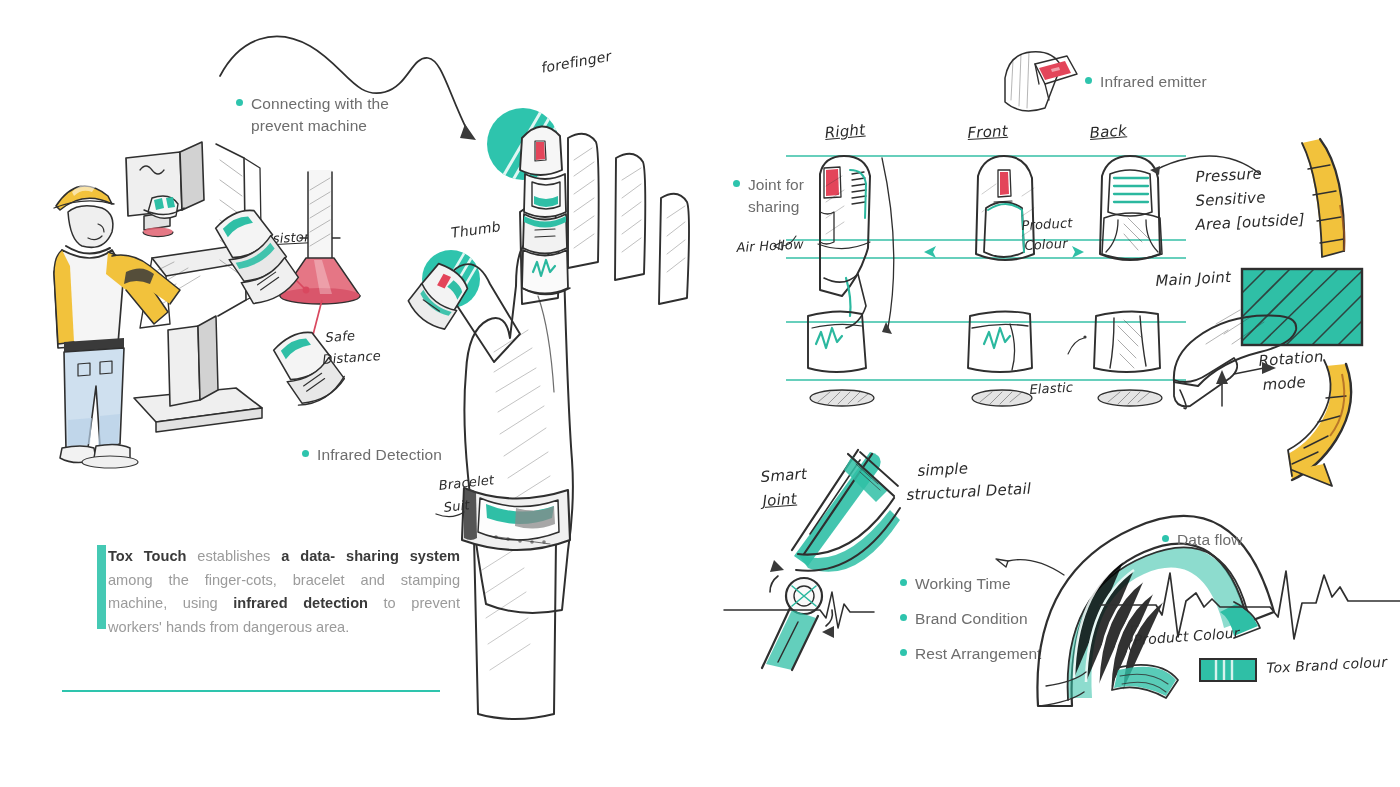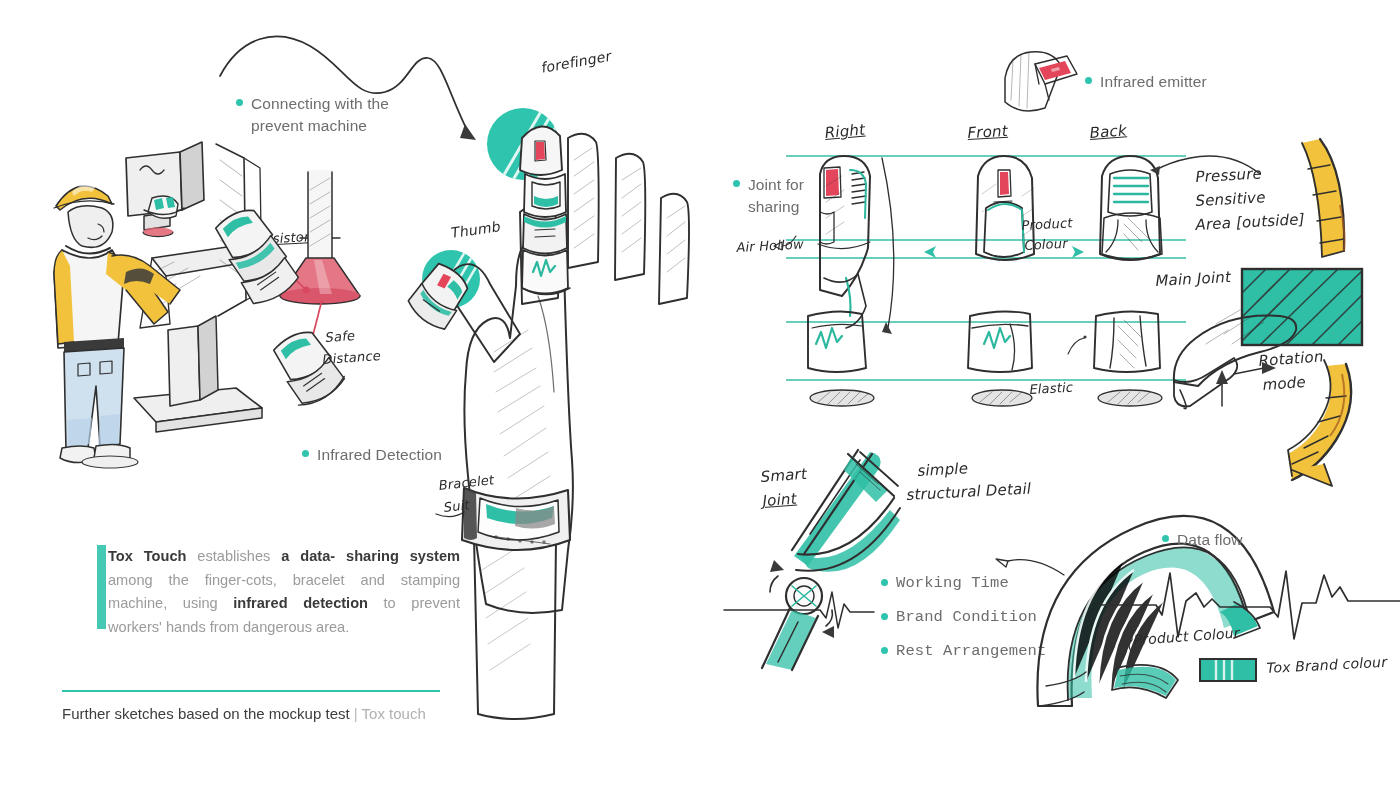--- a/index.html
+++ b/index.html
@@ -218,23 +218,20 @@
   </div>
 
   <div class="abs" style="left:62px;top:545px;display:flex;gap:2px;margin-left:35px;">
     <div class="descbar"></div>
     <div class="desc">
       <b>Tox Touch</b><span> establishes </span><b>a data- sharing system</b><span> among the finger-cots, bracelet and stamping machine, using </span><b>infrared detection</b><span> to prevent workers' hands from dangerous area.</span>
     </div>
   </div>
 
   <div class="abs caprule" style="left:62px;top:690px;"></div>
-  <div class="abs caption" style="left:62px;top:705px;">
-    <span>Further sketches based on the mockup test</span><span class="sep">|</span><span class="sub">Tox touch</span>
-  </div>
 
   <div class="abs tealdisc" style="left:487px;top:108px;width:72px;height:72px;"></div>
   <div class="abs tealdisc" style="left:422px;top:250px;width:58px;height:58px;"></div>
   <div class="abs" style="left:487px;top:108px;">
     <svg width="72" height="72" viewBox="0 0 72 72">
       <defs>
           <clipPath id="cd1">
             <circle cx="36" cy="36" r="36"></circle>
           </clipPath>
         </defs>
@@ -647,21 +644,21 @@
   <div class="abs hand u" style="left:762px;top:492px;transform:rotate(-4deg);font-size:15px;">Joint</div>
   <div class="abs hand" style="left:917px;top:462px;transform:rotate(-3deg);font-size:15px;">simple</div>
   <div class="abs hand" style="left:906px;top:486px;transform:rotate(-3deg);font-size:15px;">structural Detail</div>
 
   <div class="abs" style="left:724px;top:588px;">
     <svg width="150" height="46" viewBox="0 0 150 46">
       <path class="ink" stroke-width="1.5" d="M0 22 L96 22 L102 30 L108 4 L114 40 L120 16 L126 24 L150 24"></path>
     </svg>
   </div>
 
-  <div class="abs callout" style="left:881px;top:566px;line-height:2.2;font-family:Liberation Mono, monospace;">
+  <div class="abs callout" style="left:900px;top:566px;line-height:2.2;">
     <div><span class="dot"></span><span class="txt">Working Time</span></div>
     <div><span class="dot"></span><span class="txt">Brand Condition</span></div>
     <div><span class="dot"></span><span class="txt">Rest Arrangement</span></div>
   </div>
   <div class="abs" style="left:980px;top:545px;">
     <svg width="90" height="36" viewBox="0 0 90 36">
       <path class="ink" stroke-width="1.3" fill="none" d="M84 30 q -30 -20 -56 -14"></path>
       <path class="ink" stroke-width="1.3" fill="none" d="M28 16 l -12 -2 l 10 8 Z"></path>
     </svg>
   </div>

